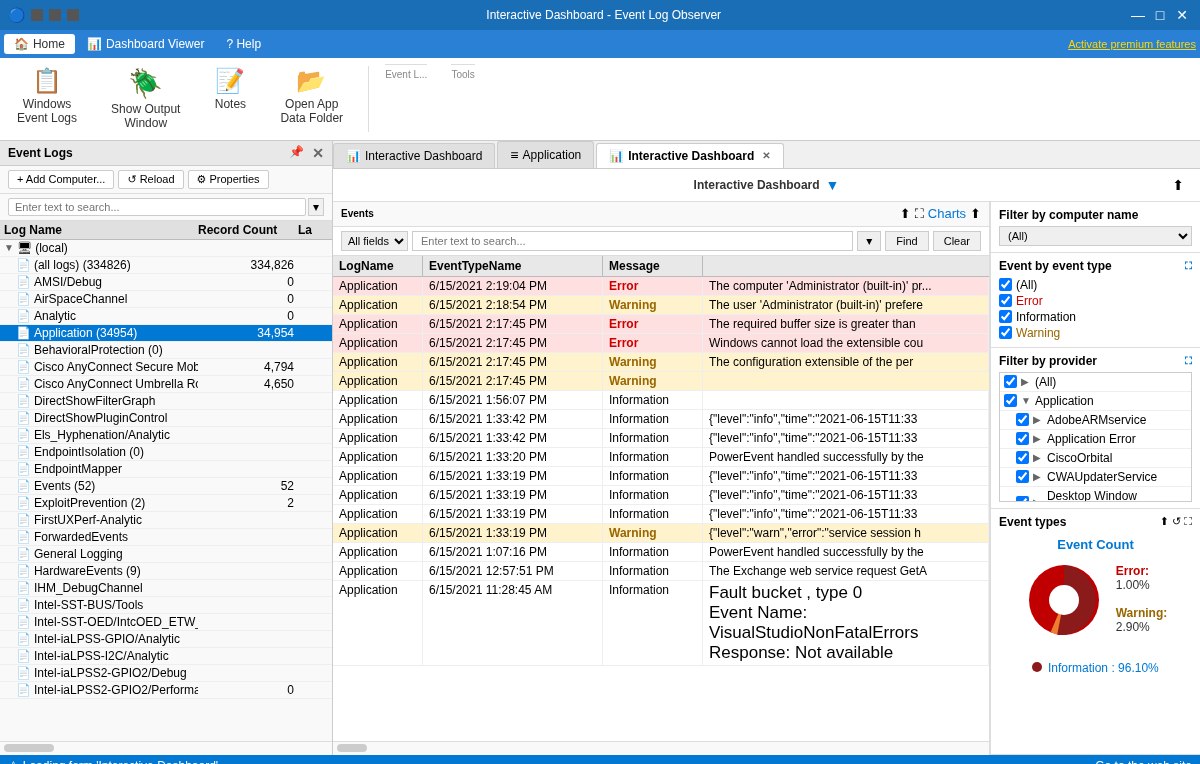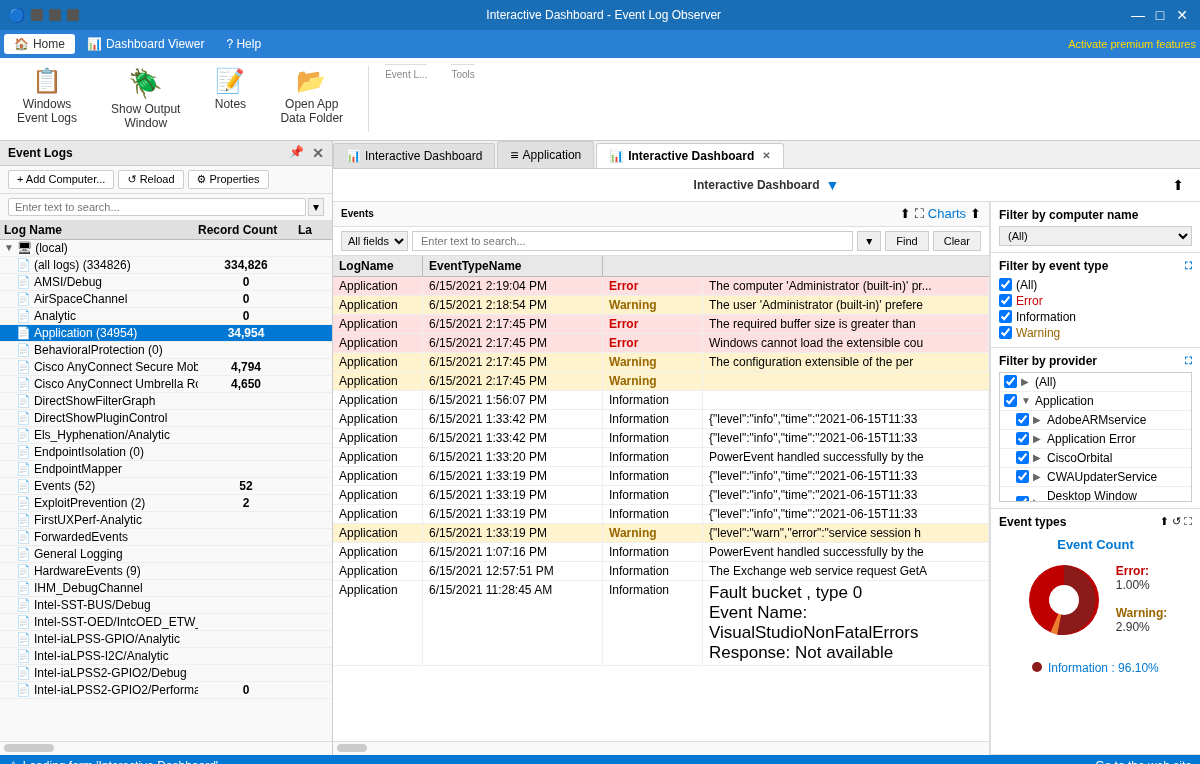--- a/index.html
+++ b/index.html
@@ -33,21 +33,21 @@
       padding: 3px 10px;
       color: white;
       cursor: pointer;
       border-radius: 3px;
       display: flex;
       align-items: center;
       gap: 4px;
       font-size: 12px;
     }
     .menu-item.active { background: white; color: #333; }
-    .activate-premium { margin-left: auto; color: #ffd700; font-size: 11px; cursor: pointer; }
+    .activate-premium { margin-left: auto; color: #ffd700; font-size: 11px; text-decoration: underline; cursor: pointer; }
 
     
     .ribbon {
       background: white;
       border-bottom: 1px solid #ccc;
       padding: 4px 8px;
       display: flex;
       align-items: flex-start;
       gap: 16px;
     }
@@ -138,21 +138,21 @@
       grid-template-columns: 1fr 100px 30px;
       padding: 1px 4px;
       border-bottom: 1px solid #eee;
       cursor: pointer;
       align-items: center;
       font-size: 11px;
     }
     .log-item.selected { background: #0078d4; color: white; }
     .log-item.selected * { color: white; }
     .log-item-name { display: flex; align-items: center; gap: 3px; overflow: hidden; text-overflow: ellipsis; white-space: nowrap; }
-    .log-item-count { text-align: center; padding-right: 4px; font-weight: bold; }
+    .log-item-count { text-align: right; padding-right: 4px; }
     .expand-icon { color: #666; font-size: 10px; }
     .indent1 { padding-left: 16px; }
 
     
     .right-section { flex: 1; display: flex; flex-direction: column; overflow: hidden; }
 
     
     .tab-bar {
       display: flex;
       background: #f0f0f0;
@@ -566,21 +566,21 @@
         <div class="log-item-name">
             <span>📄</span>
             <span>IHM_DebugChannel</span>
           </div>
         <div class="log-item-count"></div>
           <div></div>
       </div>
       <div class="log-item indent1">
         <div class="log-item-name">
             <span>📄</span>
-            <span>Intel-SST-BUS/Debug</span>
+            <span>Intel-SST-BUS/Tools</span>
           </div>
         <div class="log-item-count"></div>
           <div></div>
       </div>
       <div class="log-item indent1">
         <div class="log-item-name">
             <span>📄</span>
             <span>Intel-SST-OED/IntcOED_ETW_D...</span>
           </div>
         <div class="log-item-count"></div>
@@ -673,20 +673,21 @@
               <option>All fields</option>
             </select>
             <input class="events-search-input" type="text" placeholder="Enter text to search..." style="">
             <button style="padding:2px 8px;border:1px solid #ccc;">▾</button>
             <button class="events-search-btn">Find</button>
             <button class="events-search-btn">Clear</button>
           </div>
           <div class="events-table-header">
             <div>LogName</div>
             <div>EventTypeName</div>
+            <div>Message</div>
           </div>
           <div class="events-table-body">
 
             <div class="event-row error">
               <div>Application</div>
               <div>6/15/2021 2:19:04 PM</div>
               <div><span class="event-type-error">Error</span></div>
               <div>The computer 'Administrator (built-in)' pr...</div>
             </div>
 
@@ -813,21 +814,21 @@
             <div class="filter-title">
               <span>Filter by computer name</span>
             </div>
             <select class="filter-select">
               <option>(All)</option>
             </select>
           </div>
 
           <div class="filter-section">
             <div class="filter-title">
-              <span>Filter by event type</span>
+              <span>Event by event type</span>
               <span style="font-size:10px;cursor:pointer;color:#0078d4;">⛶</span>
             </div>
             <div class="filter-checkbox-list">
               <label class="filter-checkbox-item">
                 <input type="checkbox" checked="" style=""> 
                   <span>(All)</span>
               </label>
               <label class="filter-checkbox-item">
                 <input type="checkbox" checked="" style=""> 
                   <span class="checkbox-error">Error</span>

